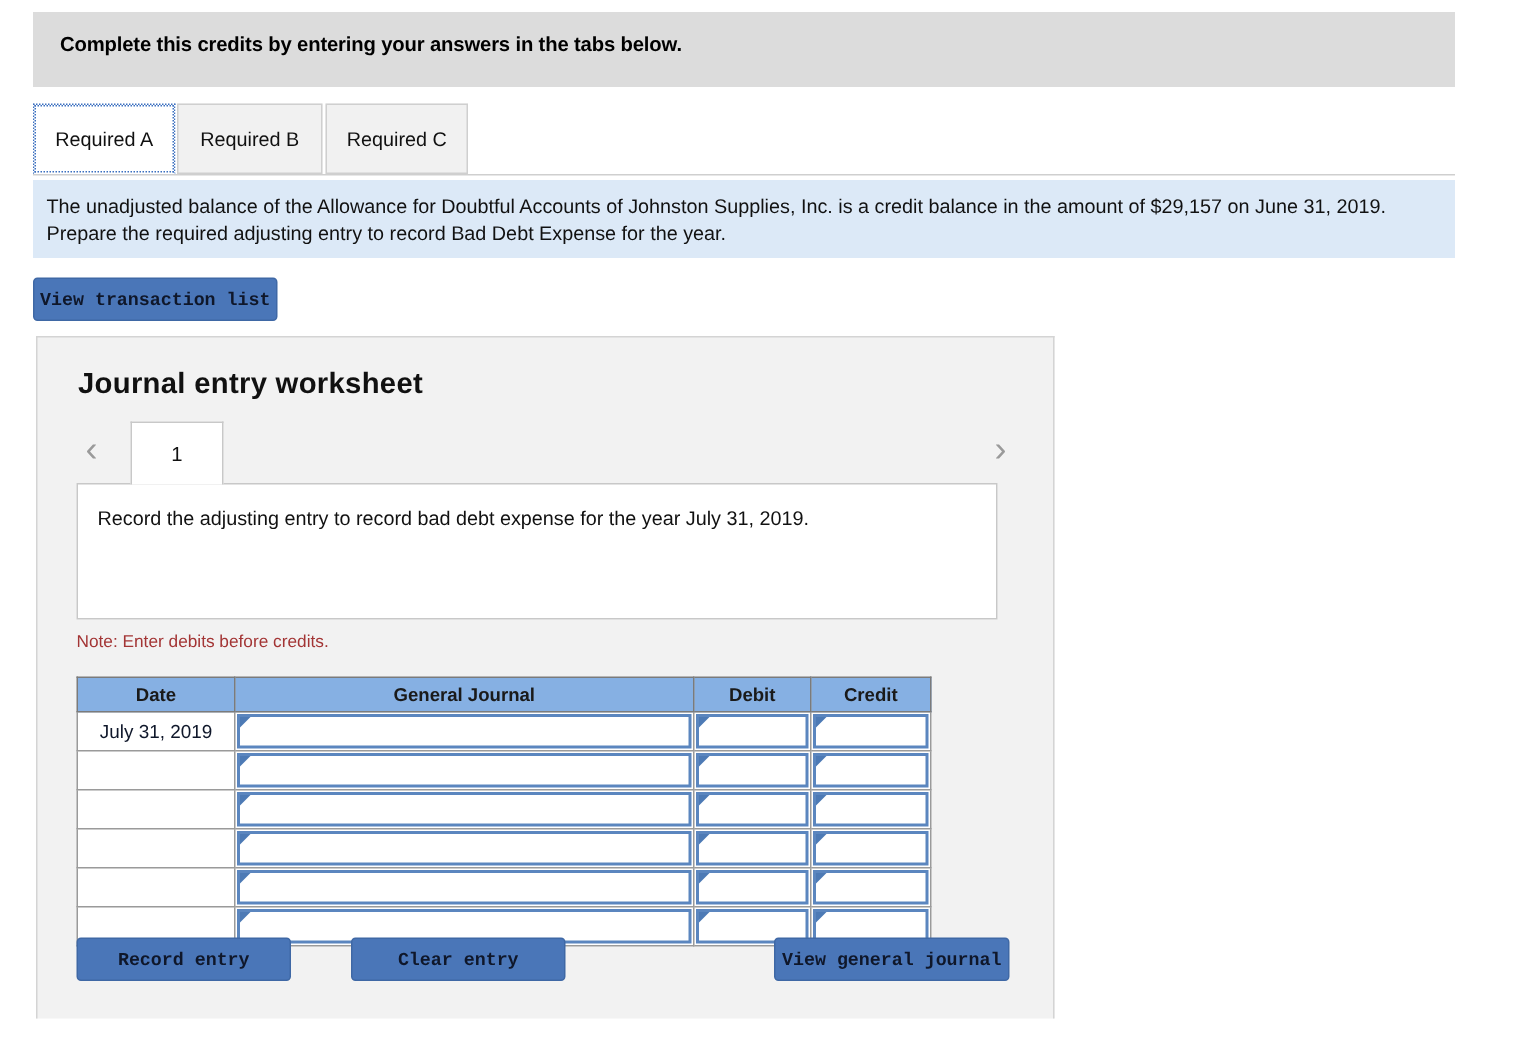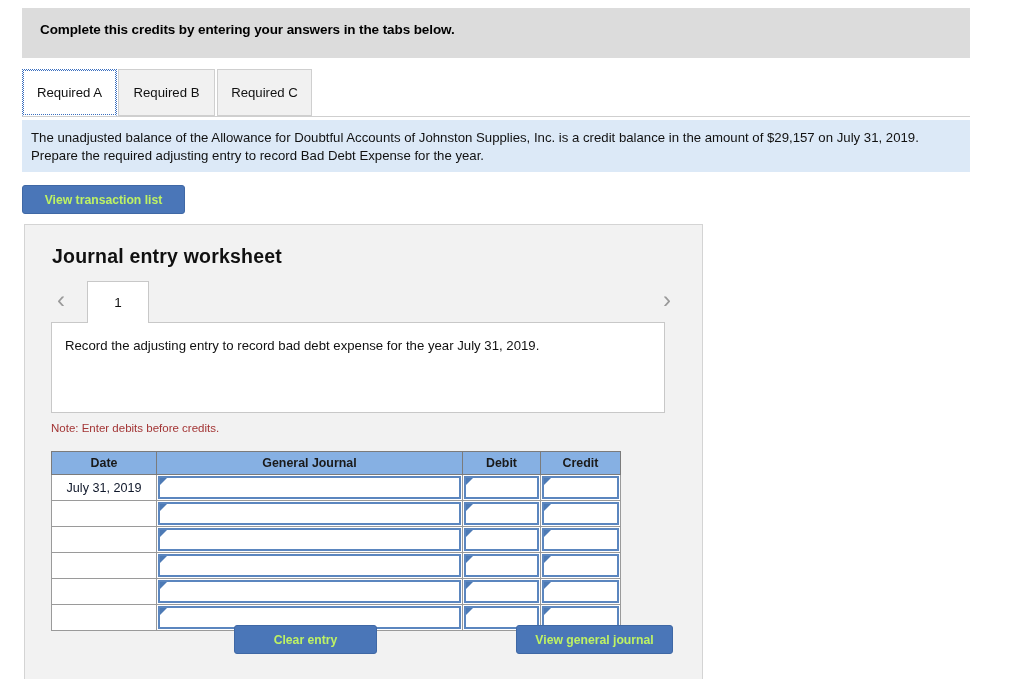--- a/index.html
+++ b/index.html
@@ -78,26 +78,26 @@
     left: 9px; top: 9px;
     width: 930px;
     font-size: 13.2px;
     line-height: 18px;
     color: #111;
   }
 
   
   .btn {
     background: #4a76b8;
-    color: #bef264;
+    color: #0f172a;
     border: 1px solid #3f68a5;
     border-radius: 3px;
     font-size: 12.2px;
     font-weight: bold;
-    font-family: Liberation Sans, sans-serif;
+    font-family: Liberation Mono, monospace;
     display: flex;
     align-items: center;
     justify-content: center;
     cursor: pointer;
     padding: 0;
   }
   .btn-view-transactions {
     position: absolute;
     left: 22px; top: 185px;
     width: 163px; height: 29px;
@@ -263,21 +263,21 @@
   <div class="tab tab-b">
     <span>Required B</span>
   </div>
   <div class="tab tab-c">
     <span>Required C</span>
   </div>
 </div>
 <div class="tab-underline"></div>
 
 <div class="question-panel">
-  <div class="question-text">The unadjusted balance of the Allowance for Doubtful Accounts of Johnston Supplies, Inc. is a credit balance in the amount of $29,157 on July 31, 2019. Prepare the required adjusting entry to record Bad Debt Expense for the year.</div>
+  <div class="question-text">The unadjusted balance of the Allowance for Doubtful Accounts of Johnston Supplies, Inc. is a credit balance in the amount of $29,157 on June 31, 2019. Prepare the required adjusting entry to record Bad Debt Expense for the year.</div>
 </div>
 
 <div class="btn btn-view-transactions">
   <span>View transaction list</span>
 </div>
 
 <div class="worksheet">
 
   <div class="worksheet-title">Journal entry worksheet</div>
 
@@ -377,20 +377,23 @@
         <td class="pad-cell">
           <div class="cell-input"></div>
         </td>
         <td class="pad-cell">
           <div class="cell-input"></div>
         </td>
       </tr>
     </tbody>
   </table>
 
+  <div class="btn btn-record">
+    <span>Record entry</span>
+  </div>
   <div class="btn btn-clear">
     <span>Clear entry</span>
   </div>
   <div class="btn btn-viewgj">
     <span>View general journal</span>
   </div>
 
 </div>
 
 </body></html>

